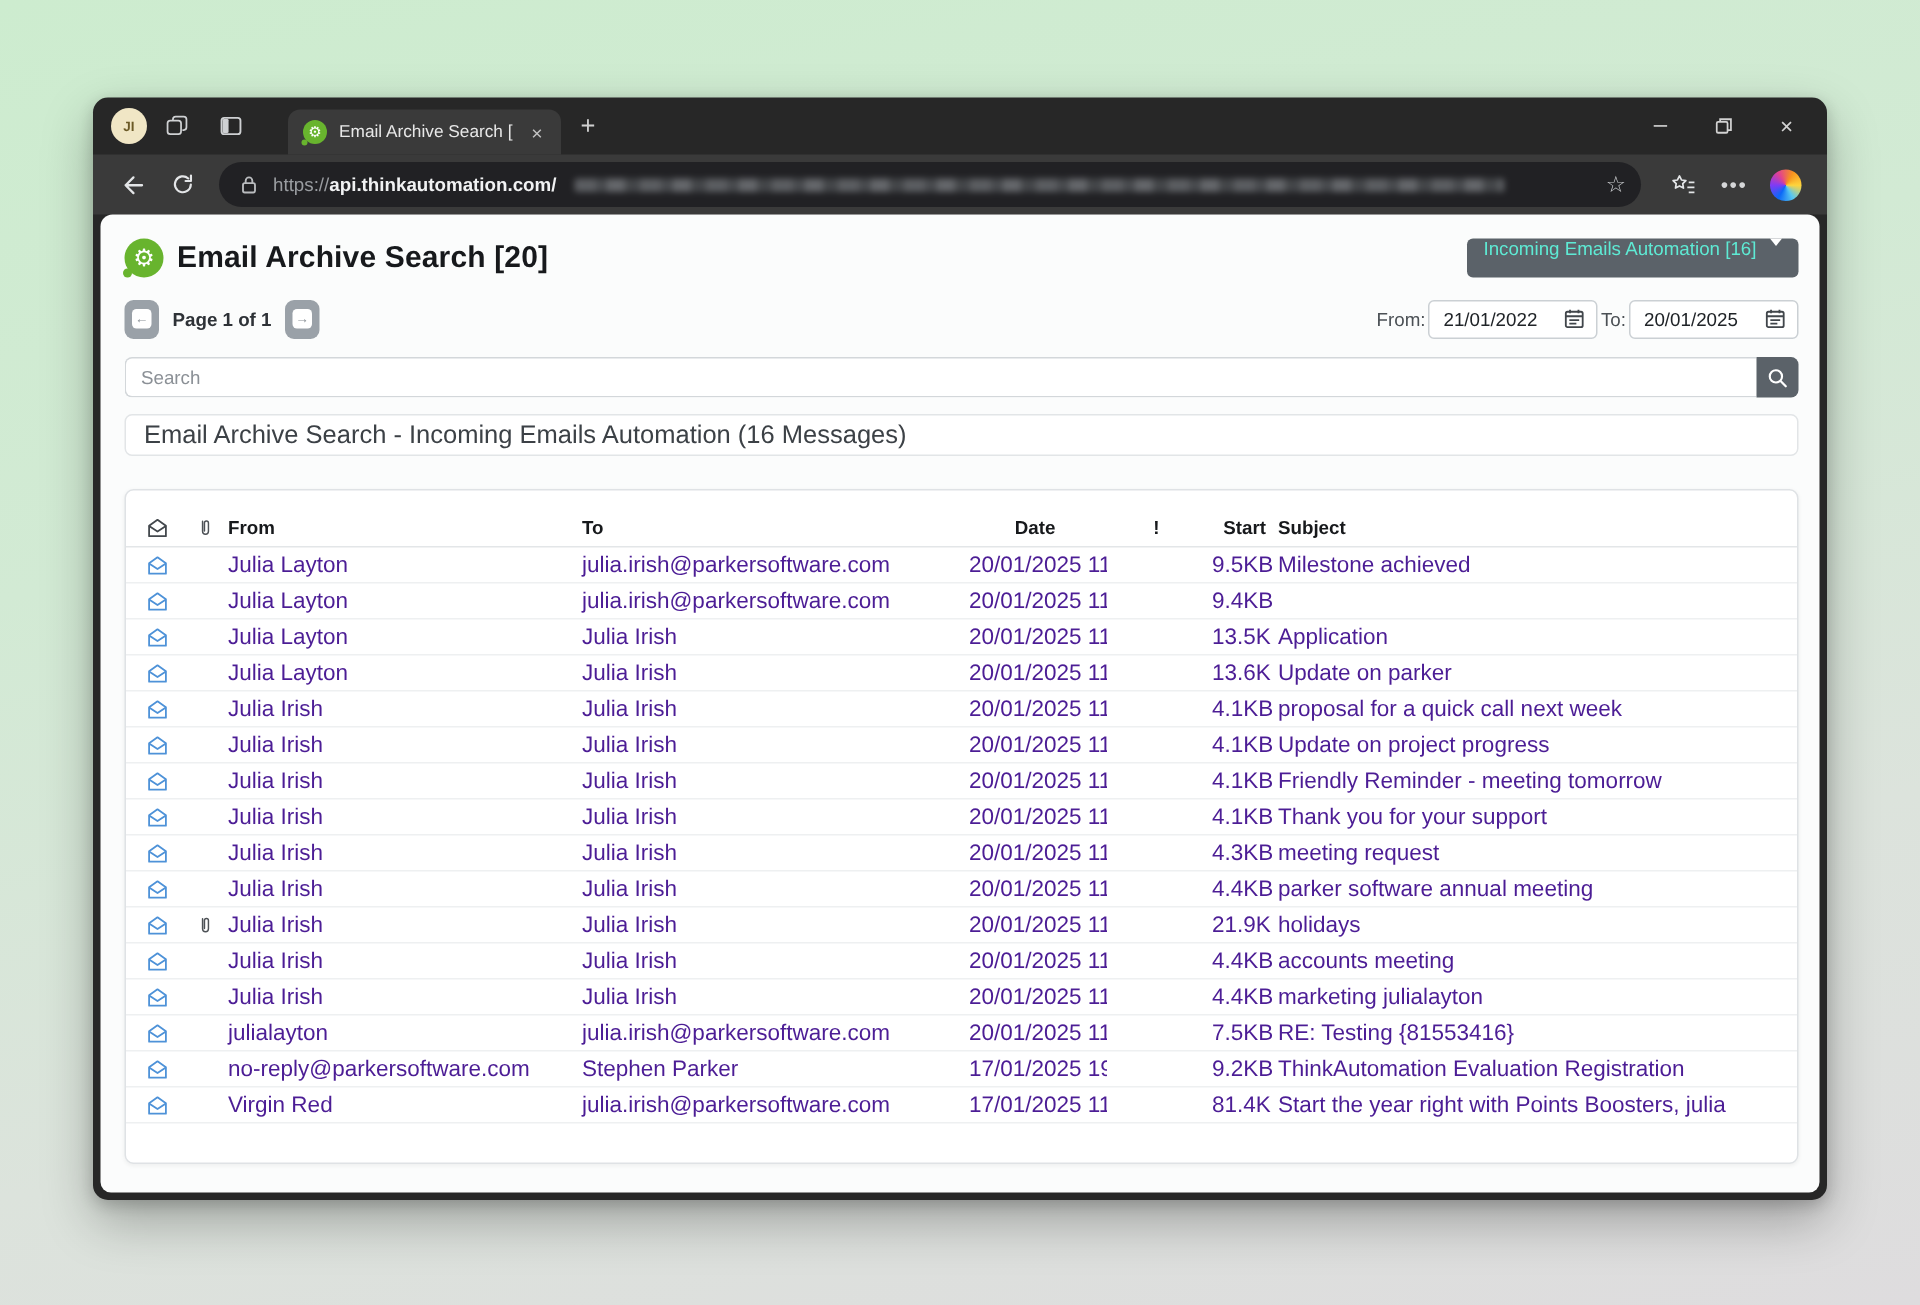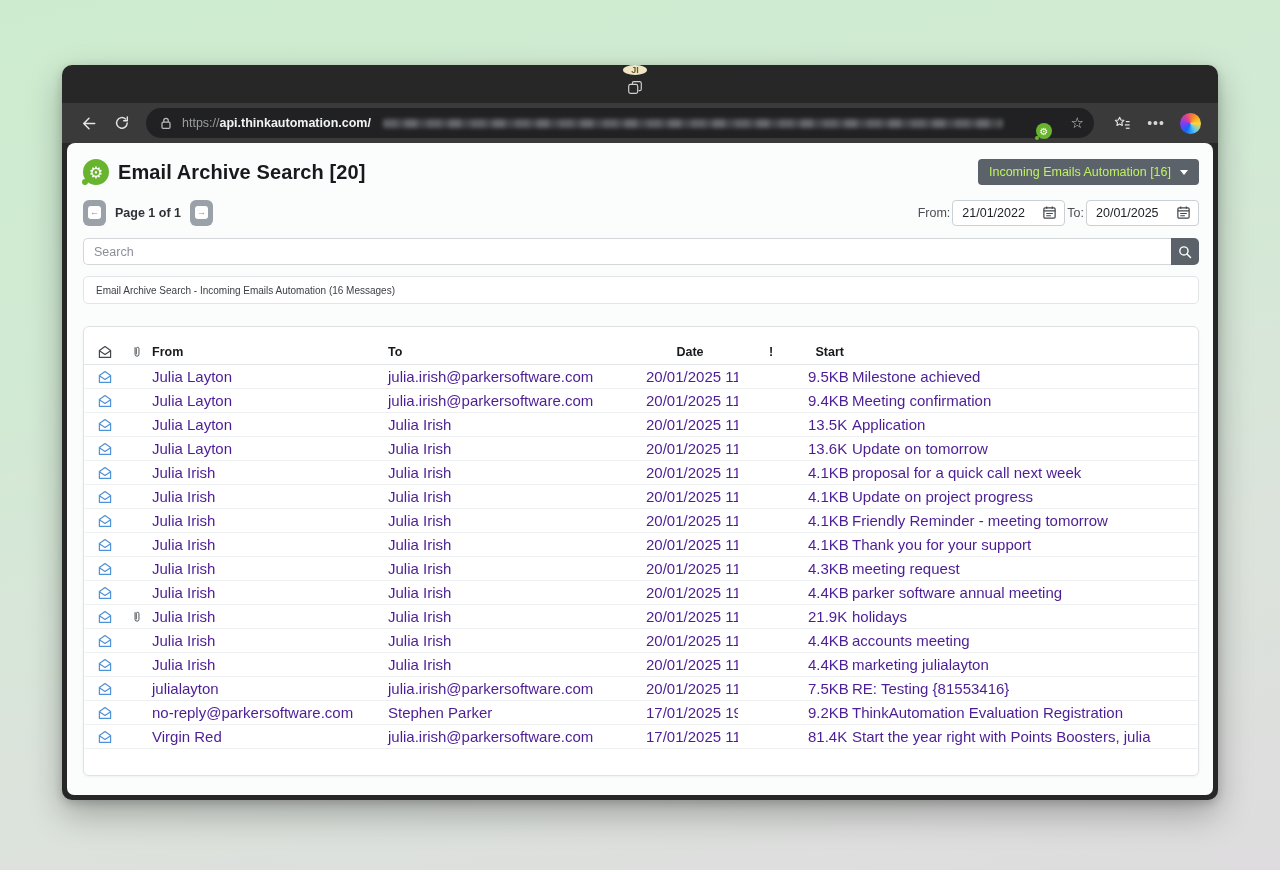--- a/index.html
+++ b/index.html
@@ -9,21 +9,21 @@
     background: linear-gradient(168deg, #cdeccf 0%, #d2ead4 35%, #dce3dc 70%, #dedcde 100%);
     position: relative;
   }
   
   .window {
     position:absolute; left:62px; top:65px; width:1156px; height:735px;
     background:#272727; border-radius:10px;
     box-shadow: 0 14px 34px rgba(0,0,0,.28), 0 3px 10px rgba(0,0,0,.18);
     display:flex; flex-direction:column;
   }
-  .tabstrip { height:38px; display:flex; align-items:center; padding:0 10px 0 0; gap:4px;flex-direction:column; }
+  .tabstrip { height:38px; display:flex; align-items:center; padding:0 10px 0 12px; gap:4px; }
   .avatar {
     width:24px; height:24px; border-radius:50%; background:#f0e6c5; color:#6b5a27;
     font-size:9px; font-weight:bold; display:flex; align-items:center; justify-content:center;
   }
   .chrome-btn { width:32px; height:28px; display:flex; align-items:center; justify-content:center; border-radius:6px; color:#cfd1d3; }
   .tab {
     width:182px; height:30px; margin-left:18px; align-self:flex-end;
     background:#3a3a3a; border-radius:8px 8px 0 0;
     display:flex; align-items:center; gap:8px; padding:0 8px 0 10px;
   }
@@ -59,22 +59,22 @@
   .dots { color:#d5d6d8; font-size:14px; letter-spacing:1px; }
   
   .page {
     flex:1; margin:0 5px 5px; background:#fbfcfc; border-radius:8px 8px 7px 7px;
     padding:13px 14px 0 16px; overflow:hidden; position:relative;
   }
   .header-row { display:flex; align-items:center; justify-content:space-between; height:32px; }
   .title-wrap { display:flex; align-items:center; gap:9px; }
   .page-title { font-size:20px; font-weight:bold; color:#17191c; letter-spacing:.1px; }
   .automation-btn {
-    background:#5b6269; color:#bef264; font-size:12.5px; border:none; border-radius:4px;
-    height:26px; padding:0 11px; display:flex; align-items:center; gap:9px;
+    background:#5b6269; color:#5eead4; font-size:12.5px; border:none; border-radius:4px;
+    height:26px; padding:0 11px; display:flex; align-items:flex-start; gap:9px;
   }
   .caret-down { width:0; height:0; border-left:4px solid transparent; border-right:4px solid transparent; border-top:5px solid #fff; }
   .controls-row { display:flex; align-items:center; justify-content:space-between; margin-top:11px; height:27px; }
   .pager { display:flex; align-items:center; gap:9px; }
   .pager-btn {
     width:23px; height:26px; background:#9aa1a8; border:none; border-radius:6px;
     display:flex; align-items:center; justify-content:center;
   }
   .pager-btn .inner {
     width:13px; height:13px; background:#fff; border-radius:3px; color:#8b9197;
@@ -92,21 +92,21 @@
   .search-input {
     flex:1; height:27px; border:1px solid #d3d7da; border-right:none; border-radius:5px 0 0 5px;
     padding:0 10px; font-size:12.5px; color:#24282c; background:#fff; outline:none;
     font-family:"Liberation Sans","DejaVu Sans",sans-serif;
   }
   .search-input::placeholder { color:#8b9096; }
   .search-btn { width:28px; height:27px; background:#5b6269; border:none; border-radius:0 5px 5px 0;
     display:flex; align-items:center; justify-content:center; }
   .status-row {
     margin-top:11px; height:28px; background:#fff; border:1px solid #e2e5e7; border-radius:5px;
-    display:flex; align-items:center; padding:0 12px; font-size:10px; color:#3c4146;
+    display:flex; align-items:center; padding:0 12px; font-size:17px; color:#3c4146;
   }
   
   .table-card {
     margin-top:22px; height:450px; background:#fff; border:1px solid #dfe2e5; border-radius:6px;
     box-shadow:0 1px 3px rgba(0,0,0,.05); padding-top:12px; overflow:hidden;
   }
   .tgrid { display:grid; grid-template-columns:42px 22px 236px 258px 96px 66px 44px auto; align-items:center; }
   .thead { height:26px; border-bottom:1px solid #e3e6e8; font-weight:bold; font-size:12.5px; color:#17191c; }
   .trow { height:24px; border-bottom:1px solid #eef0f1; font-size:15px; color:#4c1d95; }
   .cell { padding:0 4px; white-space:nowrap; overflow:hidden; }
@@ -309,20 +309,21 @@
         <span class="icon-cell clip">
             <svg width="14" height="14">
               <use href="#sym-clip"></use>
             </svg>
           </span>
         <span class="cell">From</span>
         <span class="cell">To</span>
         <span class="cell c-center">Date</span>
         <span class="cell c-center">!</span>
         <span class="cell c-right">Start</span>
+        <span class="cell">Subject</span>
       </div>
       <div>
           <div class="tgrid trow">
     <span class="icon-cell env-blue">
               <svg width="16" height="16">
                 <use href="#sym-envelope"></use>
               </svg>
             </span>
     <span class="icon-cell clip" style="visibility: hidden;">
               <svg width="14" height="14">
@@ -345,21 +346,20 @@
     <span class="icon-cell clip" style="visibility: hidden;">
               <svg width="14" height="14">
                 <use href="#sym-clip"></use>
               </svg>
             </span>
     <span class="cell">Julia Layton</span>
     <span class="cell">julia.irish@parkersoftware.com</span>
     <span class="cell c-center">20/01/2025 11:40</span>
     <span class="cell c-center"></span>
     <span class="cell c-right">9.4KB</span>
-    <span class="cell">Meeting confirmation</span>
   </div>
           <div class="tgrid trow">
     <span class="icon-cell env-blue">
               <svg width="16" height="16">
                 <use href="#sym-envelope"></use>
               </svg>
             </span>
     <span class="icon-cell clip" style="visibility: hidden;">
               <svg width="14" height="14">
                 <use href="#sym-clip"></use>
@@ -381,21 +381,21 @@
     <span class="icon-cell clip" style="visibility: hidden;">
               <svg width="14" height="14">
                 <use href="#sym-clip"></use>
               </svg>
             </span>
     <span class="cell">Julia Layton</span>
     <span class="cell">Julia Irish</span>
     <span class="cell c-center">20/01/2025 11:39</span>
     <span class="cell c-center"></span>
     <span class="cell c-right">13.6KB</span>
-    <span class="cell">Update on tomorrow</span>
+    <span class="cell">Update on parker</span>
   </div>
           <div class="tgrid trow">
     <span class="icon-cell env-blue">
               <svg width="16" height="16">
                 <use href="#sym-envelope"></use>
               </svg>
             </span>
     <span class="icon-cell clip" style="visibility: hidden;">
               <svg width="14" height="14">
                 <use href="#sym-clip"></use>

